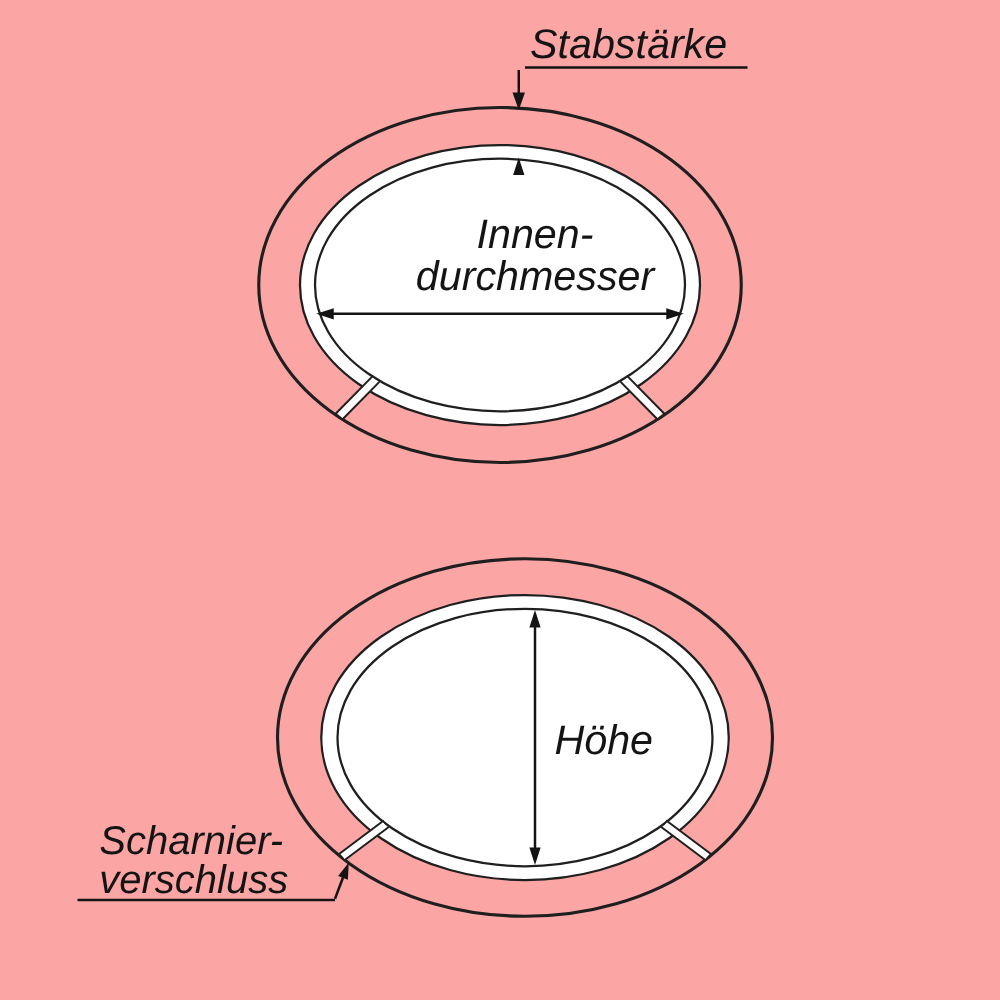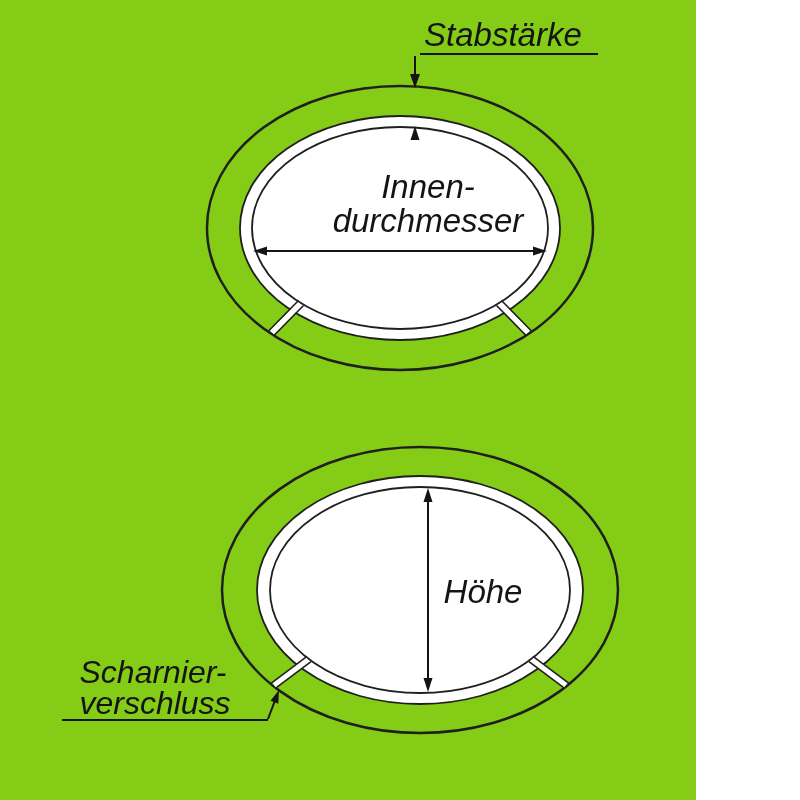--- a/index.html
+++ b/index.html
@@ -5,24 +5,24 @@
   html, body {
     margin: 0;
     padding: 0;
     width: 800px;
     height: 800px;
     background: #ffffff;
     font-family: "Liberation Sans", sans-serif;
   }
   #stage {
     position: relative;
-    width: 696px;
+    width: 800px;
     height: 800px;
     overflow: hidden;
-    background: #84cc16;
+    background: #fca5a5;
   }
   svg { display: block; }
   .label {
     font-family: "Liberation Sans", sans-serif;
     font-style: italic;
     fill: #141414;
   }
   .lbl-33 { font-size: 33px; }
   .lbl-32 { font-size: 32px; }
   .outline { stroke: #1f1f1f; fill: none; }

